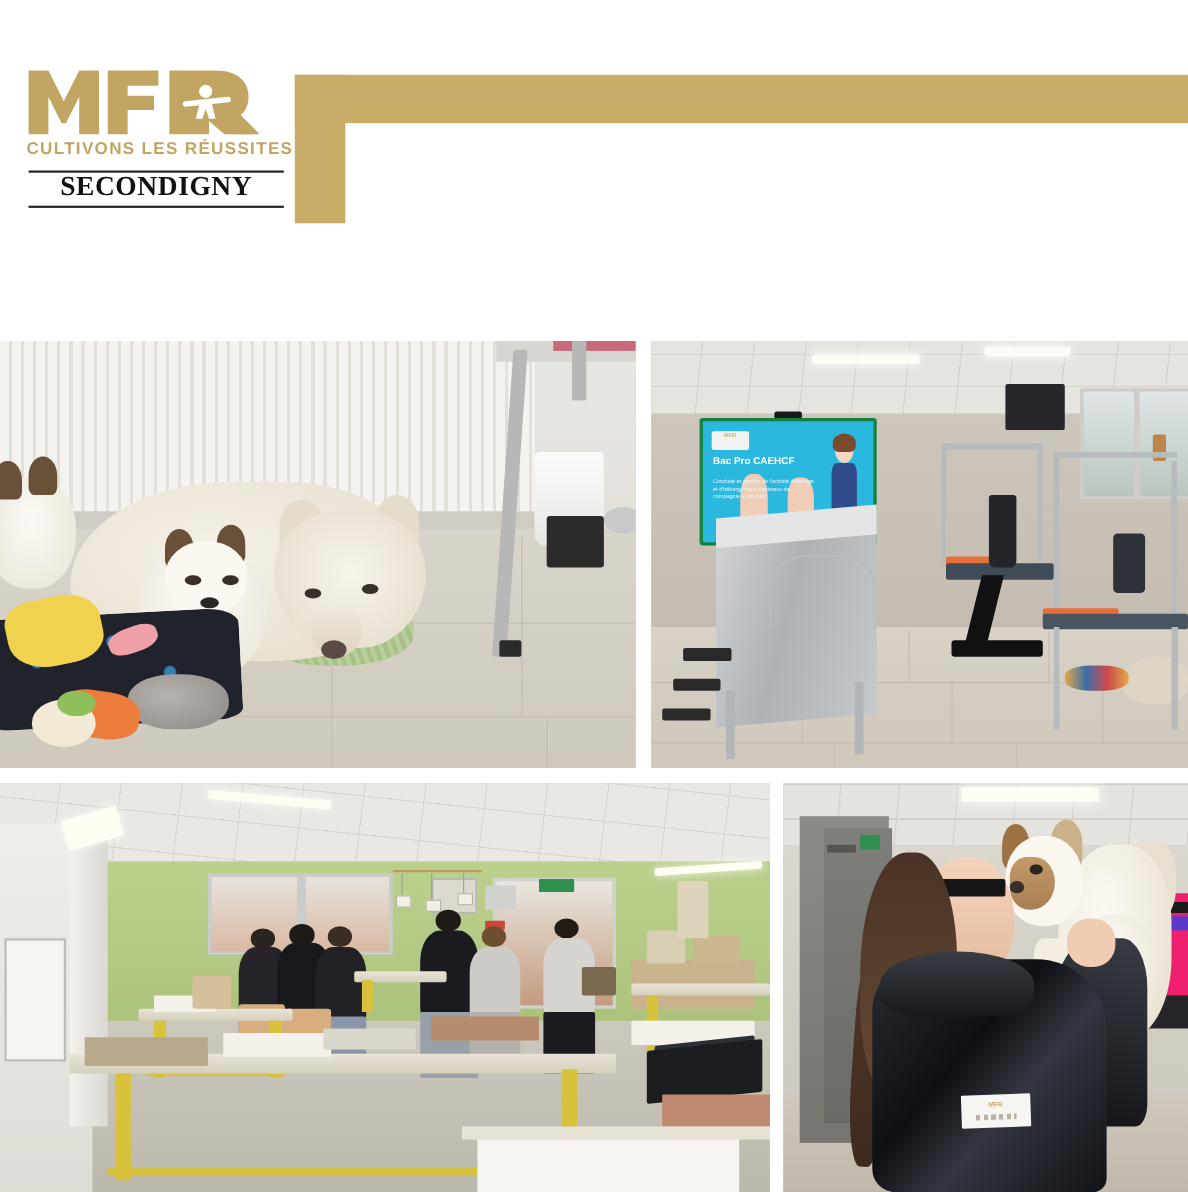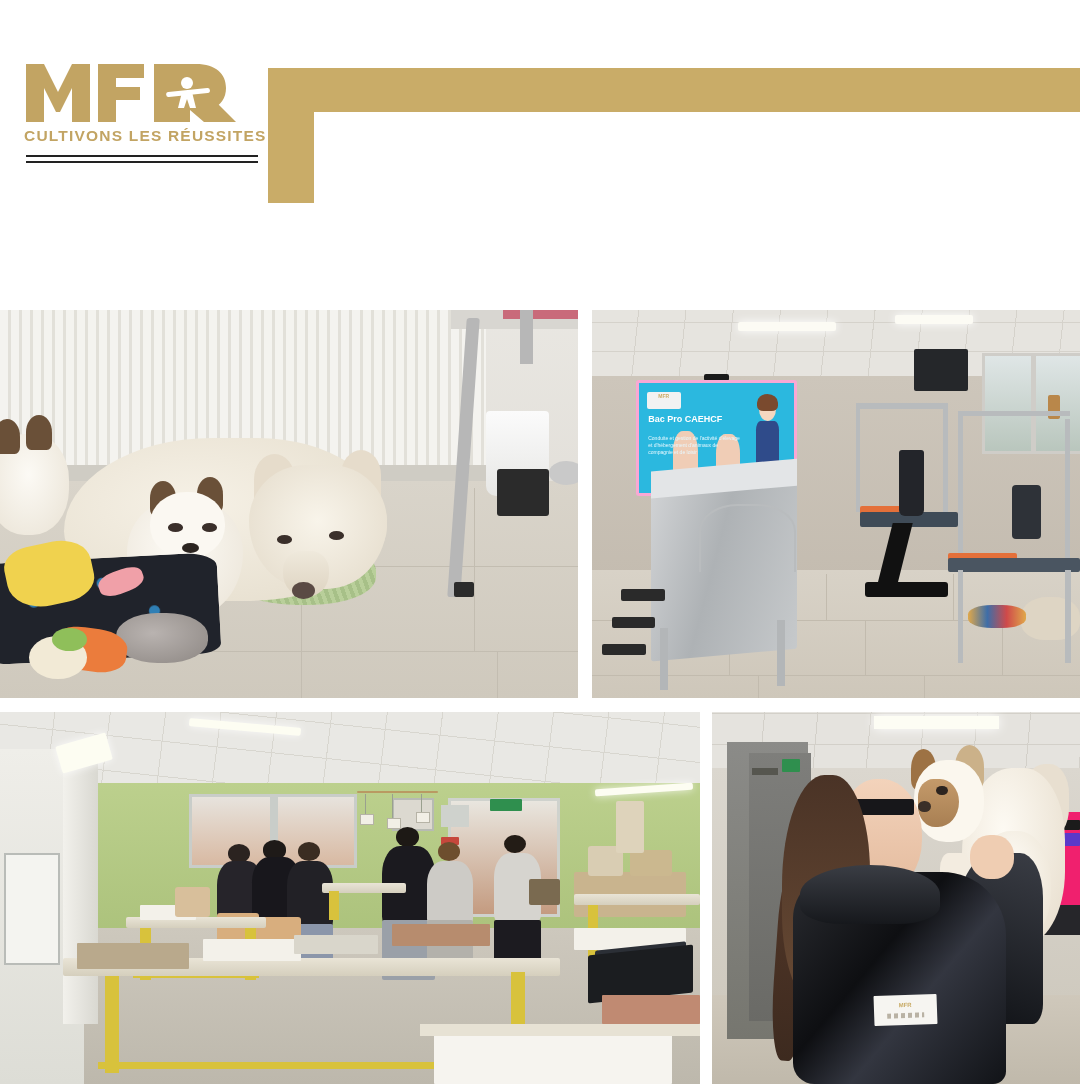--- a/index.html
+++ b/index.html
@@ -124,21 +124,21 @@
   .tr-ceil{left:0;top:0;width:100%;height:18%;background:#e6e4df;}
   .tr-ceilgrid{left:0;top:0;width:100%;height:18%;
     background:repeating-linear-gradient(96deg,transparent 0 46px,#d5d2cb 46px 47px),
                repeating-linear-gradient(0deg,transparent 0 28px,#d5d2cb 28px 29px);}
   .tr-light{background:#fcfbf4;border-radius:2px;box-shadow:0 0 10px #fff;}
   .tr-wall{left:0;top:17%;width:100%;height:52%;
     background:linear-gradient(#cdc6bb,#c4bcb0);}
   .tr-floor{left:0;top:67%;width:100%;height:33%;
     background:linear-gradient(#d8d2c7,#cec7ba);}
   .tr-ftile{position:absolute;border-right:1.5px solid #c2bbae;border-bottom:1.5px solid #c2bbae;}
-  .tr-tv{left:9%;top:18%;width:33%;height:30%;background:#f9a8d4;border-radius:3px;padding:3px;box-sizing:border-box;}
+  .tr-tv{left:9%;top:18%;width:33%;height:30%;background:#15803d;border-radius:3px;padding:3px;box-sizing:border-box;}
   .tr-screen{width:100%;height:100%;background:#2bb8df;position:relative;overflow:hidden;}
   .tr-tvtitle{position:absolute;left:6%;top:28%;color:#fff;font-family:"Liberation Sans",sans-serif;
     font-weight:bold;font-size:9px;white-space:nowrap;}
   .tr-tvsub{position:absolute;left:6%;top:47%;color:#e6f8ff;font-family:"Liberation Sans",sans-serif;
     font-size:5px;line-height:7px;width:60%;}
   .tr-tvlogo{position:absolute;left:5%;top:8%;width:22%;height:16%;background:#f2f2f2;border-radius:2px;}
   .tr-tvlogo span{display:block;font-family:"Liberation Sans",sans-serif;font-weight:bold;
     font-size:5px;color:#c9ac68;text-align:center;line-height:8px;}
   .tr-hand{position:absolute;background:#f0cdb6;border-radius:40% 40% 25% 25%;}
   .tr-char{position:absolute;right:7%;top:10%;width:20%;height:72%;}
@@ -277,20 +277,21 @@
 
         <g fill="#ffffff">
           <circle cx="163" cy="21" r="6"></circle>
           <rect x="142" y="28" width="44" height="5" rx="2.5" transform="rotate(-6 164 30)"></rect>
           <path d="M158 30 h10 l4 16 h-6 l-3-9 -3 9 h-6 z"></path>
         </g>
       </svg>
     </div>
     <div class="logo-tagline">CULTIVONS LES RÉUSSITES</div>
     <div class="logo-rule"></div>
+    <div class="logo-sub2">SECONDIGNY</div>
     <div class="logo-rule bottom"></div>
   </div>
 
 </div>
 
 <div class="collage">
 
   <div class="photo p-tl">
     <div class="scene">
       <div class="r tl-wall"></div>

